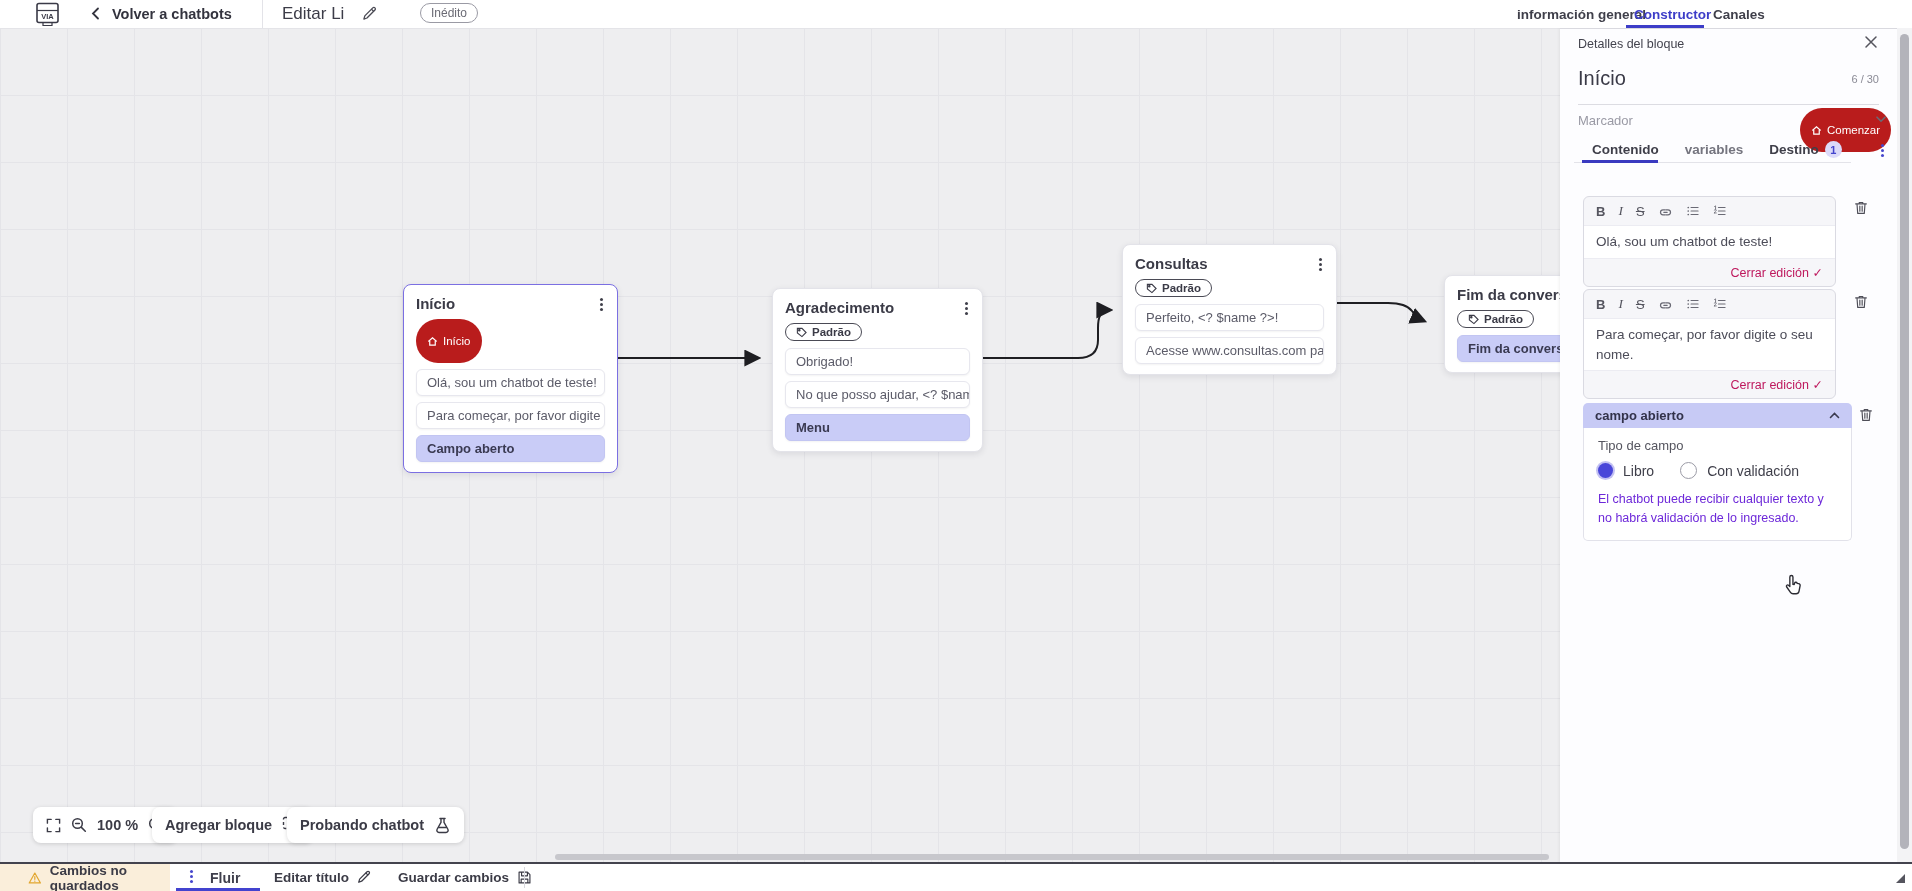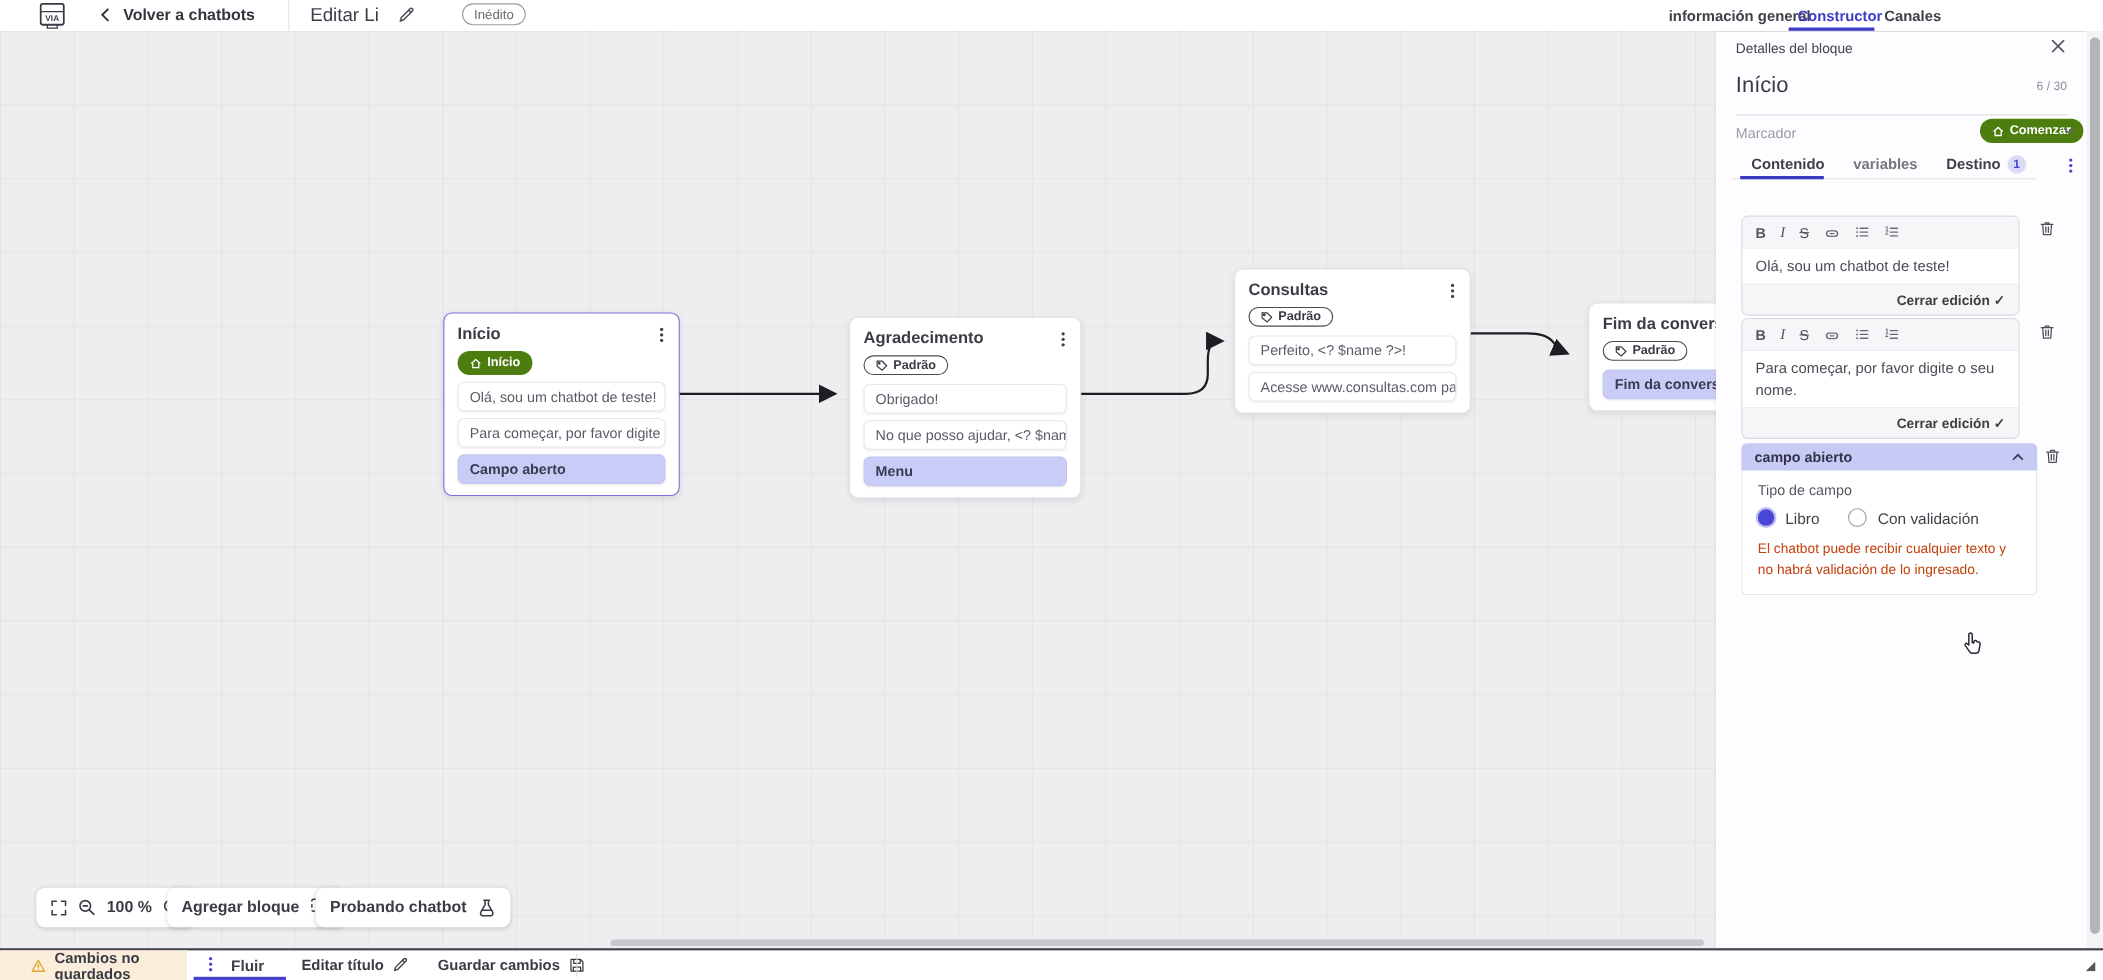--- a/index.html
+++ b/index.html
@@ -27,22 +27,22 @@
   .wires{position:absolute;left:0;top:0;z-index:1}
   .node{position:absolute;background:#fff;border:1px solid #e3e3e9;border-radius:8px;
         box-shadow:0 2px 6px rgba(40,40,60,.10);padding:10px 12px;z-index:2}
   .node.selected{border:1.5px solid #7b6fe2}
   .node-head{display:flex;justify-content:space-between;align-items:flex-start}
   .node-title{font-size:15px;font-weight:700;color:#3b3b47;white-space:nowrap}
   .kebab{display:inline-block;width:3px;height:3px;border-radius:50%;background:currentColor;
          box-shadow:0 -5px 0 currentColor,0 5px 0 currentColor;margin:8px 2px 0 6px;color:#3f3f4a;cursor:pointer}
   .kebab.blue{color:#4646cc}
   .pillrow{margin-top:7px}
-  .pill-dark{display:inline-flex;align-items:center;gap:5px;background:#4d7c0f;color:#fff;
-             font-size:11.5px;font-weight:700;padding:5px 11px;border-radius:999px}
+  .pill-dark{display:inline-flex;align-items:center;gap:5px;background:#b91c1c;color:#fff;
+             font-size:11.5px;font-weight:400;padding:16px 11px;border-radius:999px}
   .pill-outline{display:inline-flex;align-items:center;gap:5px;background:#fff;color:#3b3b47;
              font-size:11.5px;font-weight:700;padding:2px 10px;border-radius:999px;border:1.5px solid #4a4a55}
   .nrow{margin-top:6px;padding:5px 10px;font-size:13px;color:#5b5b68;background:#fff;
         border:1px solid #e7e7ee;border-radius:6px;box-shadow:0 1px 2px rgba(0,0,0,.05);
         white-space:nowrap;overflow:hidden}
   .nrow.hl{background:#c9ccf7;border-color:#c2c5f2;color:#3a3a52;font-weight:700}
   
   .cvcard{position:absolute;top:779px;height:36px;background:#fff;border-radius:8px;
           box-shadow:0 1px 4px rgba(0,0,0,.15);display:flex;align-items:center;gap:10px;
           padding:0 13px;font-size:14.5px;font-weight:700;color:#3b3b46;z-index:5}
@@ -67,32 +67,32 @@
   .p-tab-hair{position:absolute;left:14px;right:46px;top:133px;height:1px;background:#e3e3e9}
   .p-tab-blue{position:absolute;left:22px;top:131px;width:76px;height:3px;background:#3a3ac0}
   .p-kebab{position:absolute;left:315px;top:112px}
   .edbox{position:absolute;left:23px;width:251px;background:#f6f6f9;border:1px solid #dadae2;border-radius:6px;overflow:hidden}
   .ed-toolbar{display:flex;align-items:center;gap:13px;padding:6px 12px;color:#55555f}
   .tb-b{font-weight:800;font-size:13px;cursor:pointer}
   .tb-i{font-style:italic;font-family:"Liberation Serif",serif;font-size:13.5px;cursor:pointer}
   .tb-s{text-decoration:line-through;font-size:13px;cursor:pointer}
   .ed-text{background:#fff;padding:6px 12px;font-size:13.5px;color:#4c4c58;line-height:1.45;
            border-top:1px solid #ececf2;border-bottom:1px solid #ececf2;cursor:text}
-  .ed-close{padding:6px 12px;text-align:right;font-size:12.5px;font-weight:700;color:#404040;cursor:pointer}
+  .ed-close{padding:6px 12px;text-align:right;font-size:12.5px;font-weight:400;color:#be185d;cursor:pointer}
   .trash{position:absolute;left:293px;cursor:pointer}
   .campo{position:absolute;left:23px;top:374px;width:269px}
   .campo-hd{display:flex;justify-content:space-between;align-items:center;background:#c7caf5;
             border-radius:5px 5px 0 0;padding:5px 12px;font-size:13px;font-weight:600;color:#32324a;cursor:pointer}
   .campo-bd{background:#fff;border:1px solid #e2e2ea;border-top:none;border-radius:0 0 5px 5px;padding:10px 14px 12px}
   .campo-lbl{font-size:13px;color:#55555f}
   .radios{display:flex;align-items:center;gap:10px;margin-top:9px;font-size:14px;color:#3f3f4a}
   .radio{width:15px;height:15px;border-radius:50%;border:1.5px solid #9b9ba6;background:#fff;cursor:pointer;flex:none}
   .radio.sel{border:none;background:#4946d9;box-shadow:0 0 0 2px #c3c1f2}
   .radio-lbl{margin-right:16px}
-  .campo-help{margin-top:11px;font-size:12.5px;color:#c2410c;line-height:1.5}
+  .campo-help{margin-top:11px;font-size:12.5px;color:#6d28d9;line-height:1.5}
   .addcontent{position:absolute;left:23px;top:523px;width:300px;height:36px;border:1.5px dashed #9a9aa4;
               border-radius:2px;display:flex;align-items:center;justify-content:center;
               font-size:14px;color:#3f3f49;cursor:pointer;box-sizing:border-box}
   .cursorhand{position:absolute;left:222px;top:545px;z-index:5;pointer-events:none}
   
   .vtrack{position:absolute;left:1897px;top:28px;width:15px;height:834px;background:#f3f3f5;z-index:25}
   .vthumb{position:absolute;left:3px;top:6px;width:9px;height:815px;background:#b3b3ba;border-radius:5px;cursor:pointer}
   .corner-mark{position:absolute;left:1896px;top:874px;z-index:40}
   
   .footer{position:absolute;left:0;top:862px;width:1912px;height:29px;background:#fff;

